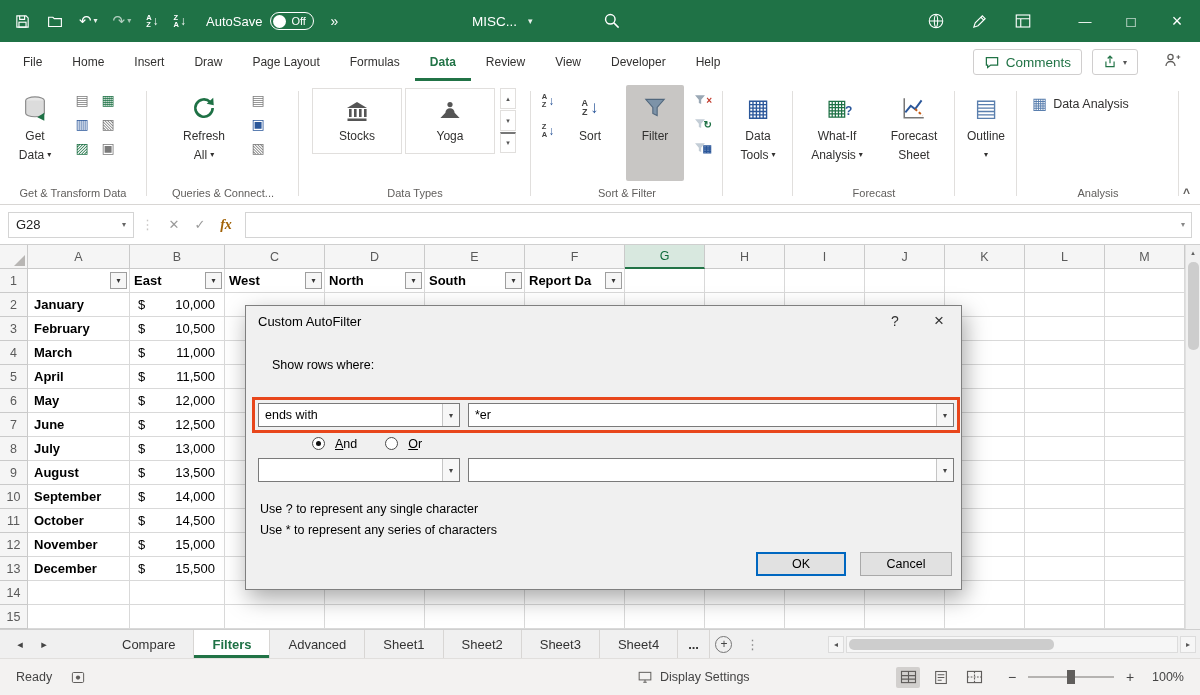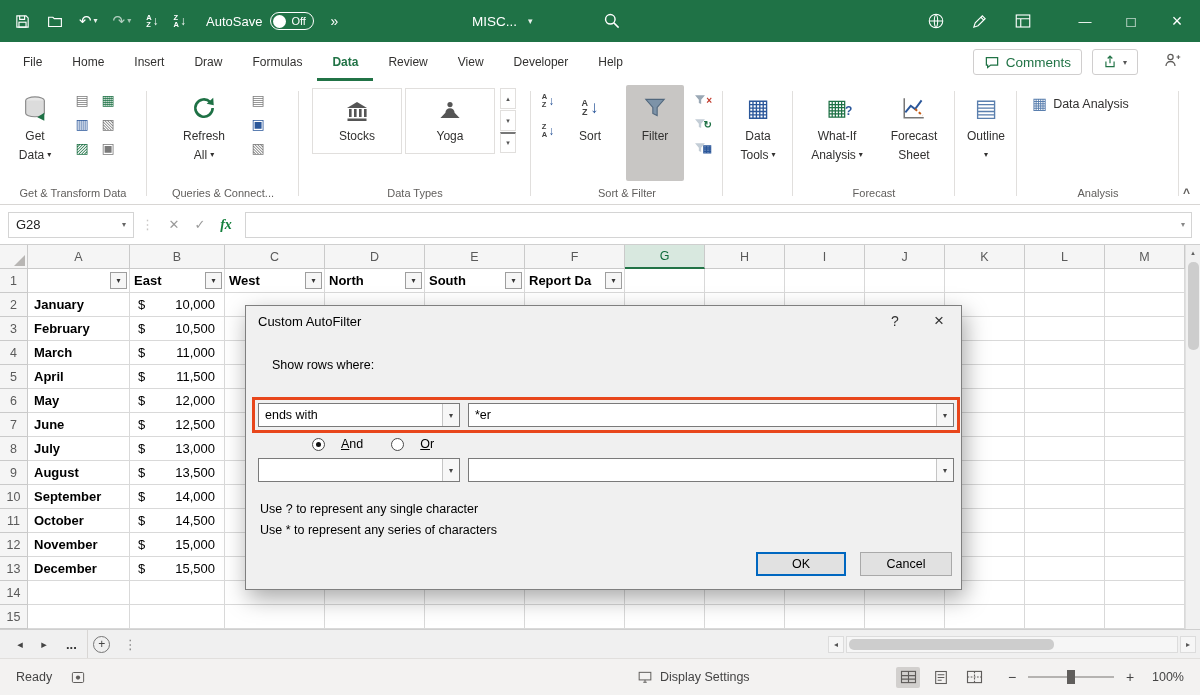--- a/index.html
+++ b/index.html
@@ -66,21 +66,21 @@
   .wi-icon{position:relative;font-size:22px;color:#1e7145;line-height:22px;}
   .wi-q{position:absolute;right:-5px;bottom:-3px;font-size:12px;font-weight:700;color:#2b579a;}
   .collapse-ribbon{position:absolute;right:10px;bottom:4px;font-size:12px;color:#605e5c;cursor:pointer;font-weight:700;}
 
   
   .fbar{position:absolute;top:205px;left:0;right:0;height:40px;background:#fff;border-bottom:1px solid #cfcfcf;display:flex;align-items:center;}
   .namebox{width:126px;height:26px;margin-left:8px;border:1px solid #d4d4d4;display:flex;align-items:center;padding:0 7px;font-size:13px;color:#222;cursor:pointer;}
   .nb-caret{margin-left:auto;color:#666;font-size:8px;}
   .fsep{color:#c8c6c4;font-size:13px;margin:0 7px;}
   .fbtn{width:26px;height:26px;display:flex;align-items:center;justify-content:center;color:#9a9a9a;font-size:13px;cursor:pointer;}
-  .fbtn.fx{font-style:italic;font-family:"Liberation Serif",serif;color:#15803d;font-size:14px;font-weight:700;}
+  .fbtn.fx{font-style:italic;font-family:"Liberation Serif",serif;color:#a16207;font-size:14px;font-weight:700;}
   .finput{flex:1;height:26px;border:1px solid #d4d4d4;margin:0 8px 0 6px;display:flex;align-items:center;padding:0 6px;color:#222;}
   .fexpand{margin-left:auto;color:#888;font-size:8px;align-self:center;}
 
   
   .grid{position:absolute;top:245px;left:0;width:1185px;display:grid;grid-auto-rows:24px;background:#fff;}
   .gcell{border-right:1px solid #d9d9d9;border-bottom:1px solid #d9d9d9;background:#fff;display:flex;align-items:center;padding:0 4px;overflow:hidden;white-space:nowrap;position:relative;font-size:13px;color:#000;}
   .hcell{background:#f5f5f5;border-right:1px solid #cacaca;border-bottom:1px solid #cacaca;justify-content:center;font-size:12.5px;color:#5a5a5a;cursor:pointer;}
   .hcell.activecol{background:#d8e8df;color:#0f6b3c;border-bottom:2px solid #217346;}
   .corner{background:#f5f5f5;border-right:1px solid #cacaca;border-bottom:1px solid #cacaca;cursor:pointer;}
   .corner::after{content:"";position:absolute;right:2px;bottom:2px;border-left:11px solid transparent;border-bottom:11px solid #b8b6b4;}
@@ -97,21 +97,21 @@
   .dlg-title{height:30px;display:flex;align-items:center;padding-left:12px;font-size:13px;}
   .dlg-controls{margin-left:auto;display:flex;height:30px;}
   .dlg-cbtn{width:44px;height:30px;display:flex;align-items:center;justify-content:center;color:#333;cursor:pointer;font-size:14px;}
   .dlg-cbtn.x{font-size:17px;}
   .dlg-prompt{position:absolute;left:26px;top:52px;text-align:center;}
   .combo{position:absolute;height:24px;background:#fff;border:1px solid #7a7a7a;display:flex;align-items:stretch;cursor:pointer;}
   .cval{flex:1;display:flex;align-items:center;padding:0 6px;overflow:hidden;white-space:nowrap;}
   .cdrop{width:17px;border-left:1px solid #c5c5c5;background:#f7f7f7;display:flex;align-items:center;justify-content:center;font-size:8px;color:#444;}
   .hl{position:absolute;left:6px;top:91px;width:708px;height:36px;border:3px solid #e8461b;z-index:12;pointer-events:none;}
   .radios{position:absolute;left:66px;top:131px;display:flex;gap:28px;align-items:center;}
-  .radio{display:flex;align-items:flex-end;gap:16px;cursor:pointer;}
+  .radio{display:flex;align-items:flex-start;gap:10px;cursor:pointer;}
   .rdot{width:13px;height:13px;border-radius:50%;border:1px solid #4a4a4a;background:#fff;position:relative;flex:none;}
   .radio.sel .rdot::after{content:"";position:absolute;inset:3px;background:#111;border-radius:50%;}
   .ul{display:inline-block;}
   .ul::first-letter{text-decoration:underline;}
   .hintline{position:absolute;left:14px;}
   .dbtn{position:absolute;height:24px;display:flex;align-items:center;justify-content:center;background:#e1e1e1;border:1px solid #a9a9a9;font-size:12.5px;cursor:pointer;}
   .dbtn.ok{left:510px;top:246px;width:90px;border:2px solid #0067c0;}
   .dbtn.cancel{left:614px;top:246px;width:92px;}
 
   
@@ -231,20 +231,21 @@
       <span class="wbtn close">×</span>
     </div>
   </div>
 
   <div class="tabrow">
     <div style="display:flex;">
         <div class="rtab">File</div>
         <div class="rtab">Home</div>
         <div class="rtab">Insert</div>
         <div class="rtab">Draw</div>
+        <div class="rtab">Page Layout</div>
         <div class="rtab">Formulas</div>
         <div class="rtab active">Data</div>
         <div class="rtab">Review</div>
         <div class="rtab">View</div>
         <div class="rtab">Developer</div>
         <div class="rtab">Help</div>
       </div>
     <div class="comments-btn">
       <svg width="16" height="15" viewBox="0 0 24 24" fill="none" stroke="#217346" stroke-width="2">
           <path d="M3 4h18v12H10l-5 4v-4H3z"></path>
@@ -826,20 +827,29 @@
     <div class="hintline" style="top:196px;">Use ? to represent any single character</div>
     <div class="hintline" style="top:217px;">Use * to represent any series of characters</div>
 
     <div class="dbtn ok">OK</div>
     <div class="dbtn cancel">Cancel</div>
   </div>
 
   <div class="sheetbar">
     <span class="snav">◂</span>
     <span class="snav">▸</span>
+    <div class="stabs">
+        <div class="stab">Compare</div>
+        <div class="stab active">Filters</div>
+        <div class="stab">Advanced</div>
+        <div class="stab">Sheet1</div>
+        <div class="stab">Sheet2</div>
+        <div class="stab">Sheet3</div>
+        <div class="stab">Sheet4</div>
+      </div>
     <div class="stab more">...</div>
     <div class="addsheet">
         <span>+</span>
       </div>
     <span class="sdots">⋮</span>
     <div class="hscroll">
       <span class="hs-arrow">◂</span>
       <div class="hs-track">
           <div class="hs-thumb"></div>
         </div>

